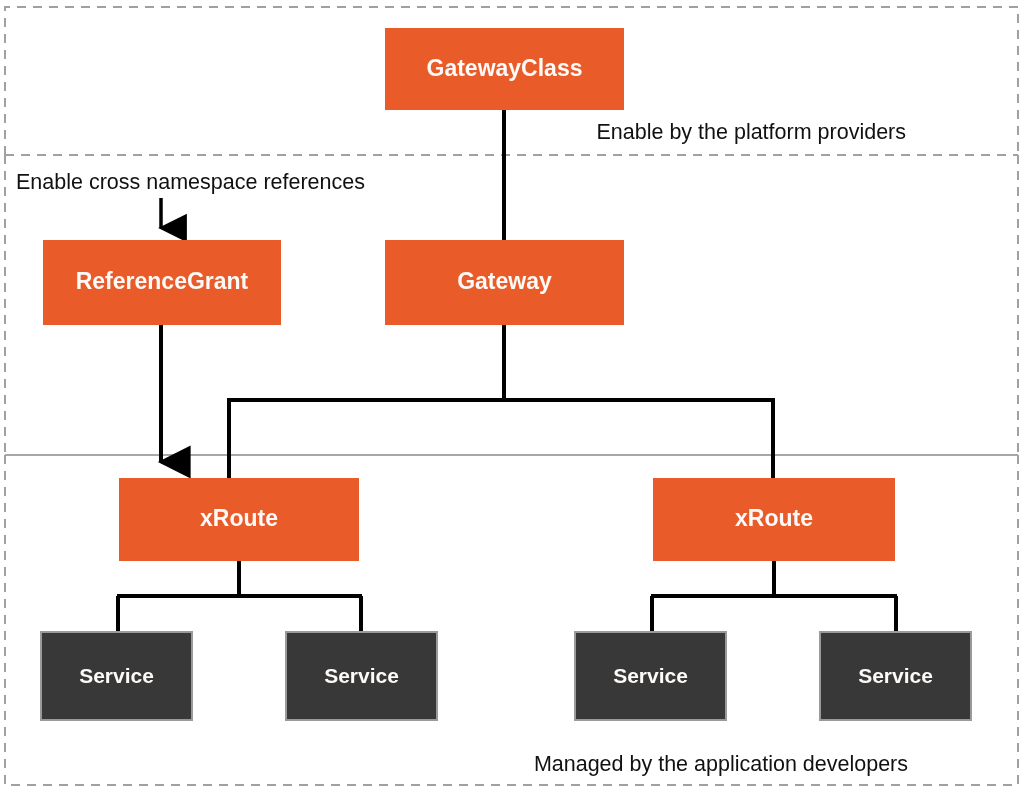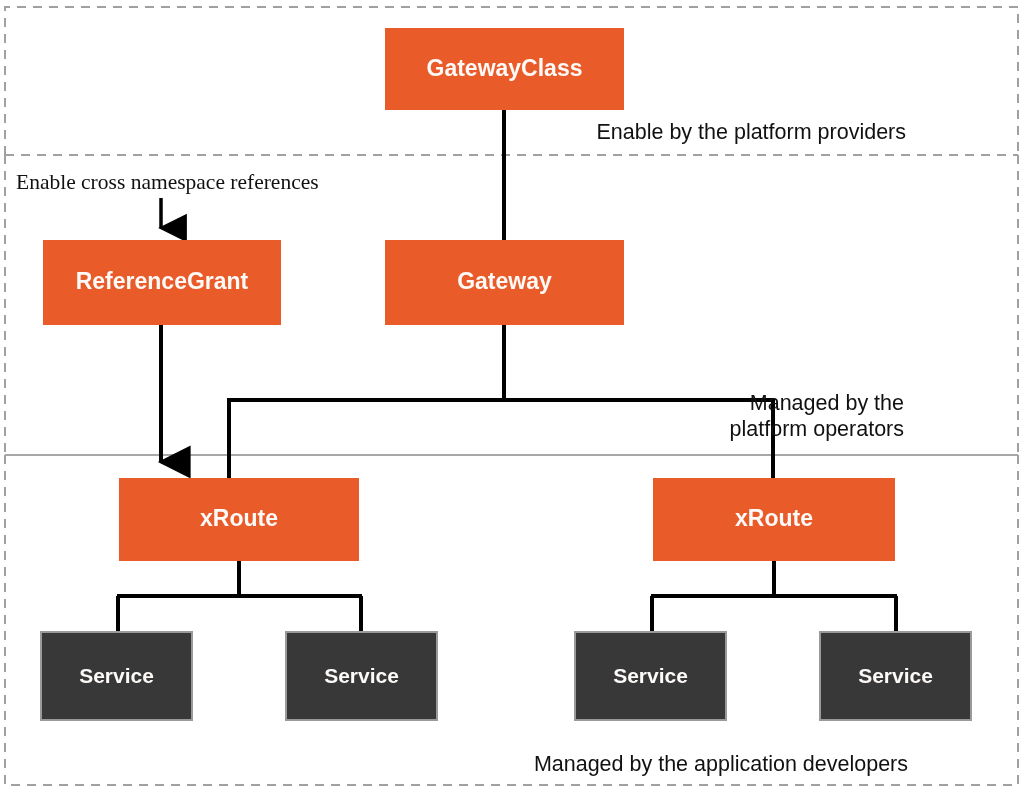--- a/index.html
+++ b/index.html
@@ -87,21 +87,20 @@
     top: 391px;
   }
   #caption-app-developers {
     right: 8px;
     top: 752px;
   }
   #caption-cross-namespace {
     left: 16px;
     top: 170px;
     text-align: left;
-    font-family: Liberation Serif, serif;
   }
 </style>
 </head>
 <body>
 
 <div id="diagram-root">
 
   <svg class="diagram-canvas" viewBox="0 0 1024 792" xmlns="http://www.w3.org/2000/svg">
 
     <defs>
@@ -189,20 +188,18 @@
 
     <g>
       <rect class="node-box-dark" x="820" y="632" width="151" height="88"></rect>
       <text class="node-label node-label-small" x="895.5" y="677">Service</text>
     </g>
 
   </svg>
 
   <div class="zone-caption caption-right" id="caption-platform-providers">Enable by the platform providers</div>
 
-  <div class="zone-caption caption-right" id="caption-platform-operators">Managed by the
-platform operators</div>
 
   <div class="zone-caption caption-right" id="caption-app-developers">Managed by the application developers</div>
 
   <div class="zone-caption" id="caption-cross-namespace">Enable cross namespace references</div>
 
 </div>
 
 </body></html>

